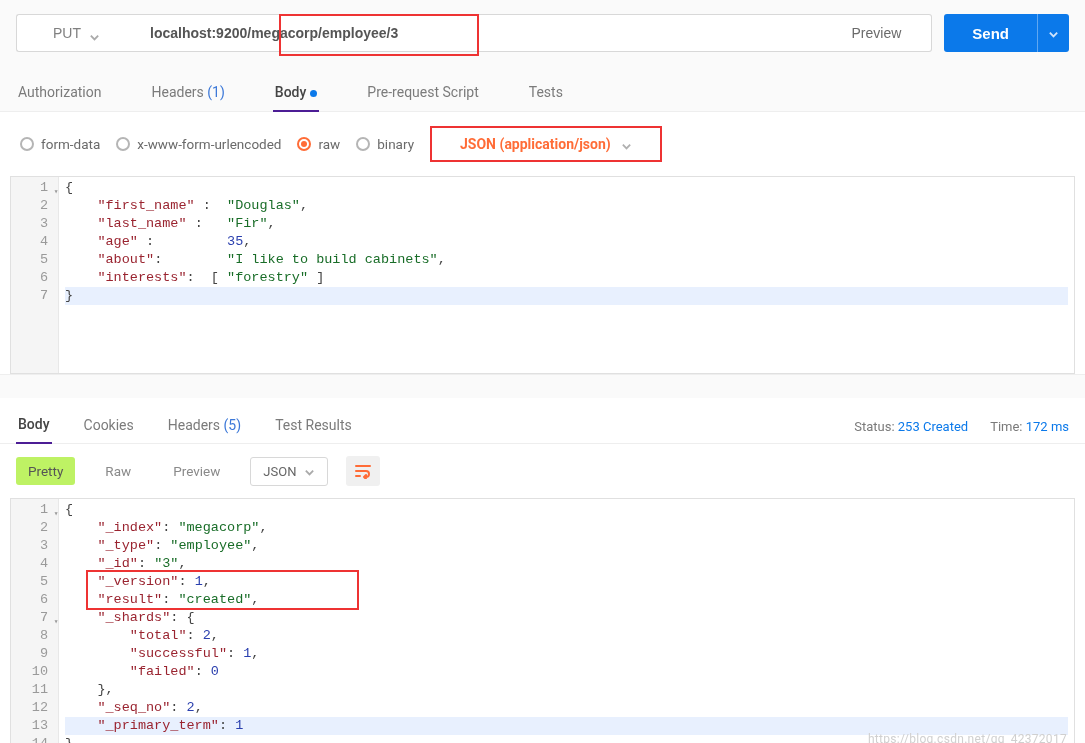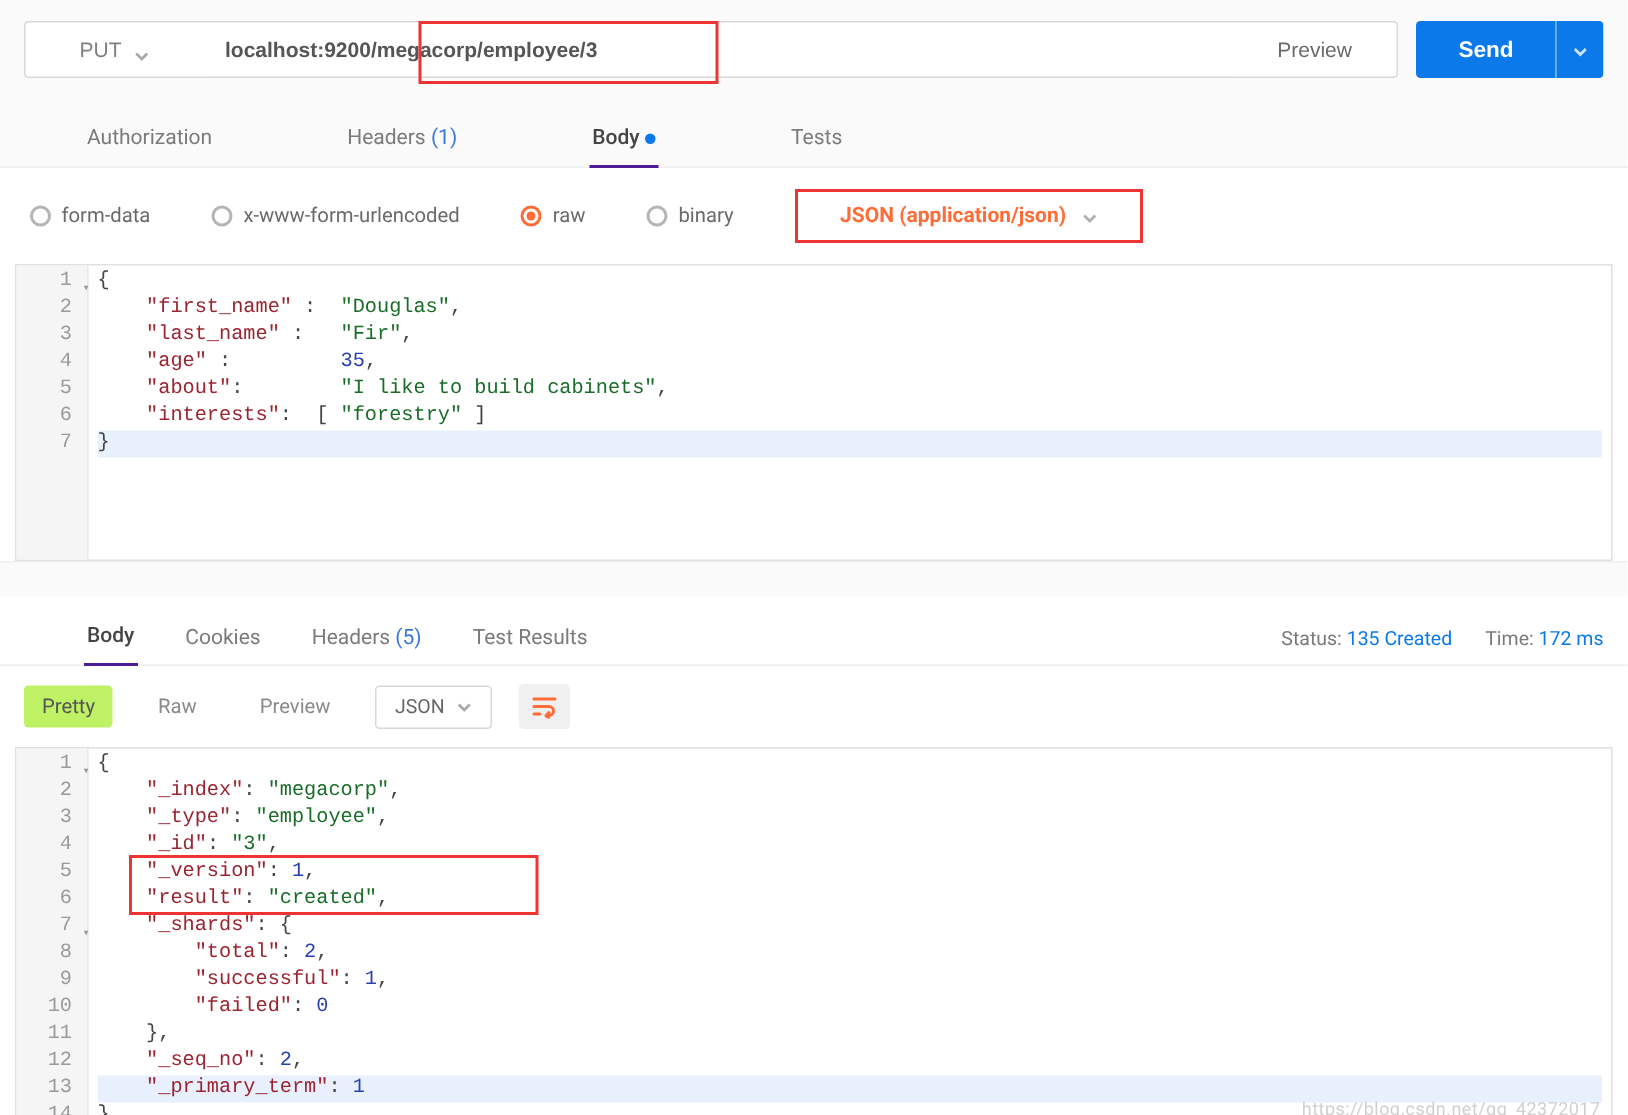--- a/index.html
+++ b/index.html
@@ -89,34 +89,33 @@
     gap: 46px;
     padding: 10px 16px 0 16px;
     border-bottom: 1px solid #eee;
     background:#fafafa;
   }
   .tab {
     padding: 8px 2px 10px;
     color:#7b7b7b;
     font-size:14px;
     cursor:pointer;
-    margin-left:40px;
   }
   .tab.active {
     color:#444;
     border-bottom: 2px solid #4c1d95;
     margin-bottom:-1px;
     font-weight:500;
   }
   .tab .cnt { color:#3c78d8; }
   .dot { display:inline-block; width:7px;height:7px;background:#0b79ea;border-radius:50%;margin-left:4px;vertical-align:middle;}
   .body-options {
     display:flex;
     align-items:center;
-    gap: 41px;
+    gap: 16px;
     padding: 14px 16px 6px 20px;
   }
   .radio { display:flex;align-items:center;gap:7px;color:#6a6a6a;font-size:13.5px;cursor:pointer;}
   .rcircle{width:14px;height:14px;border:2px solid #b5b5b5;border-radius:50%;display:inline-flex;align-items:center;justify-content:center;}
   .rcircle.sel{border-color:#ff6c37;}
   .rinner{width:6px;height:6px;border-radius:50%;background:#ff6c37;}
   .json-sel{
     color:#ff6c37;
     display:flex;align-items:center;gap:10px;
     font-size:14px;
@@ -231,20 +230,21 @@
 
 <div class="tabs">
   <div class="tab">Authorization</div>
   <div class="tab">
     <span>Headers</span>
     <span class="cnt">(1)</span>
   </div>
   <div class="tab active">
     <span>Body</span><span class="dot"></span>
   </div>
+  <div class="tab">Pre-request Script</div>
   <div class="tab">Tests</div>
 </div>
 
 <div class="body-options">
   <label class="radio">
     <span class="rcircle"></span>
     <span>form-data</span>
   </label>
   <label class="radio">
     <span class="rcircle"></span>
@@ -291,21 +291,21 @@
   <div class="tab active">Body</div>
   <div class="tab" style="margin-left:30px">Cookies</div>
   <div class="tab" style="margin-left:30px">
     <span>Headers</span>
     <span class="cnt">(5)</span>
   </div>
   <div class="tab" style="margin-left:30px">Test Results</div>
   <div class="resp-right">
     <span>
       <span>Status:</span>
-      <span class="val">135 Created</span>
+      <span class="val">253 Created</span>
     </span>
     <span>
       <span>Time:</span>
       <span class="val">172 ms</span>
     </span>
   </div>
 </div>
 
 <div class="view-bar">
   <div class="chip active">Pretty</div>

